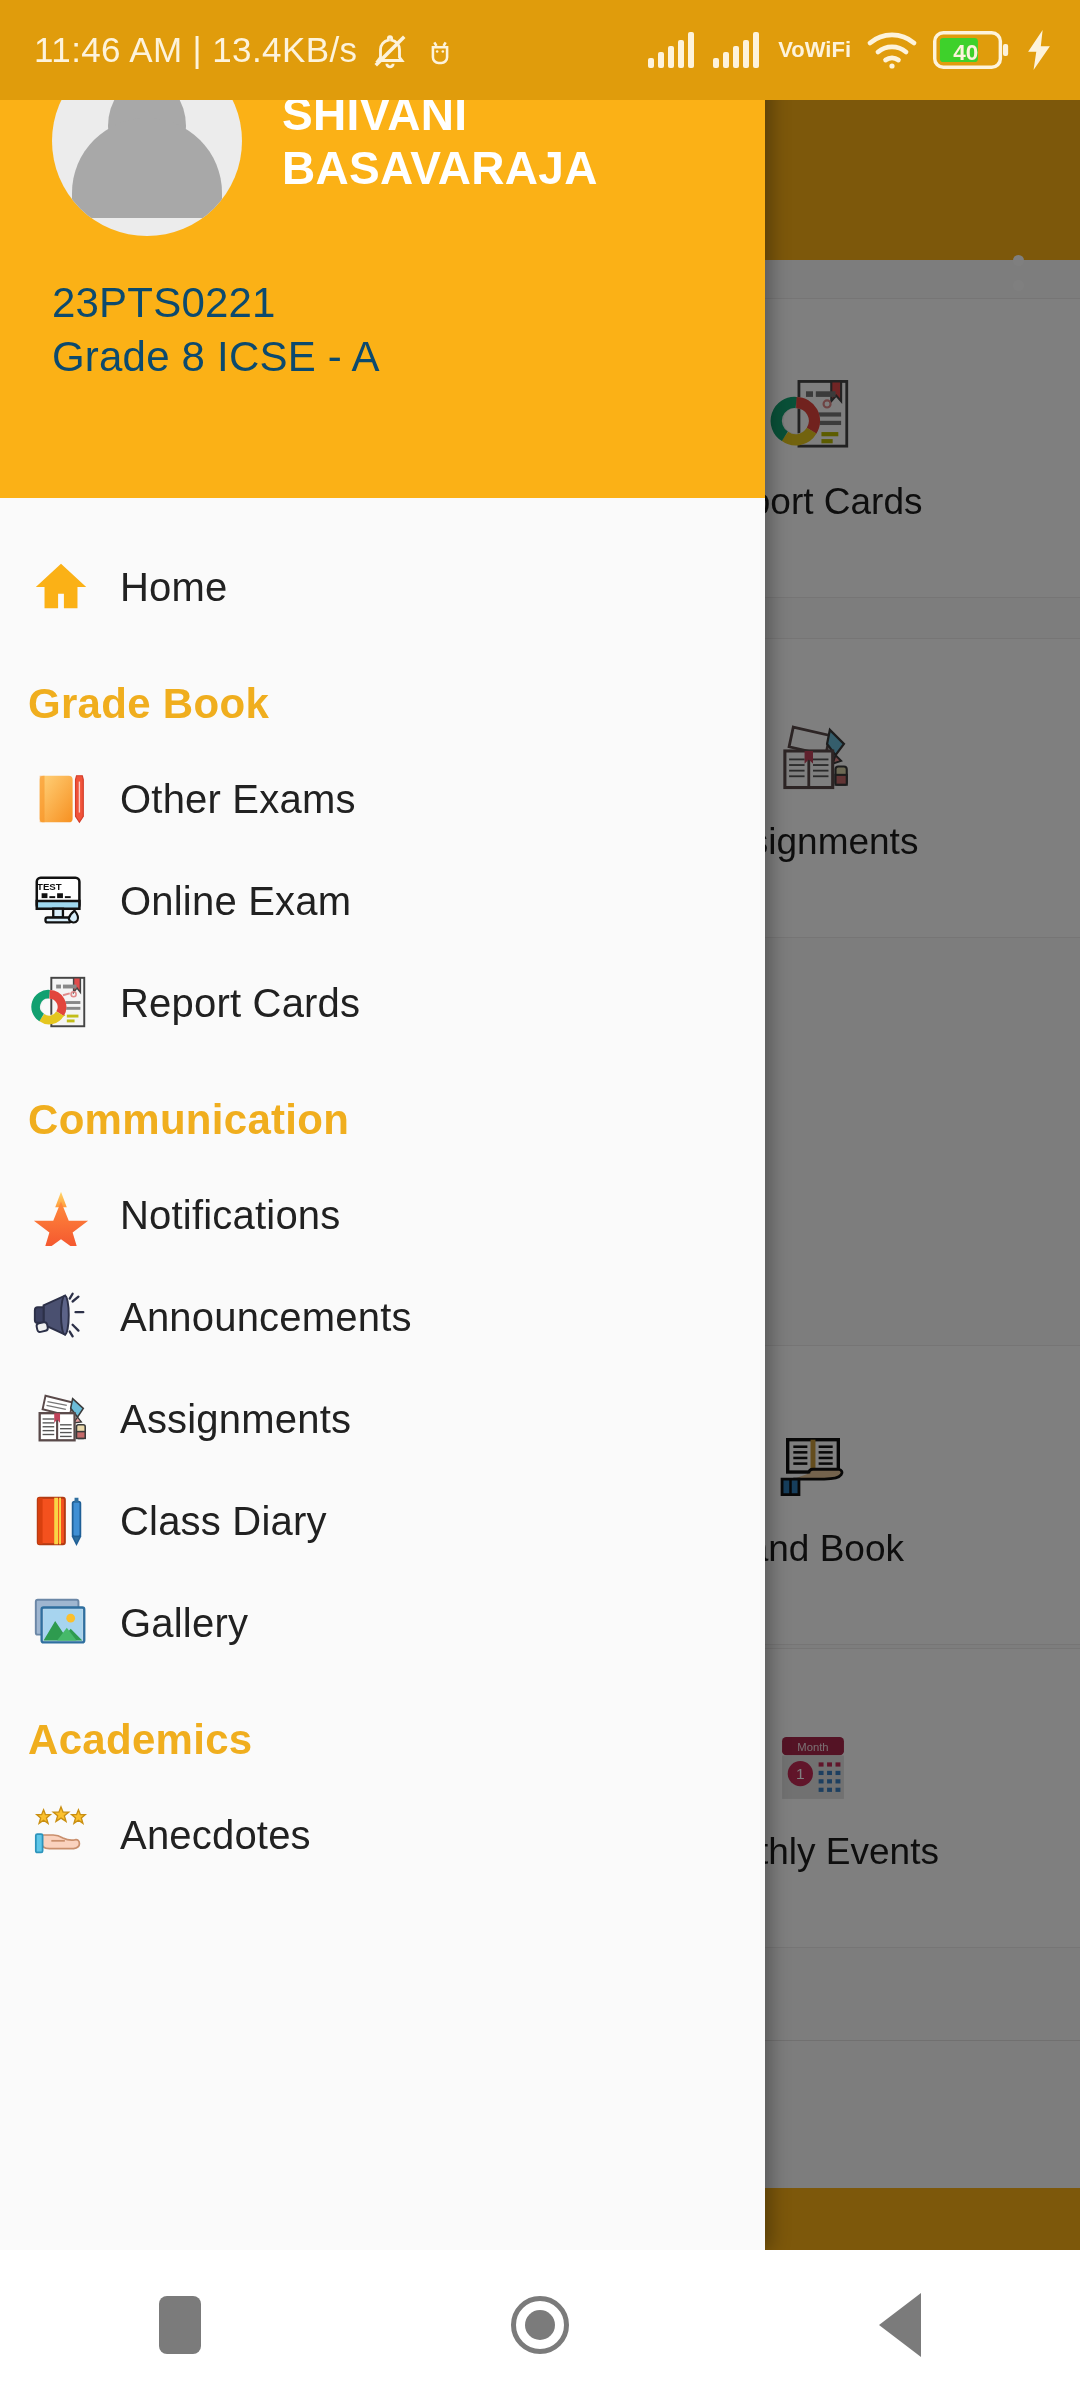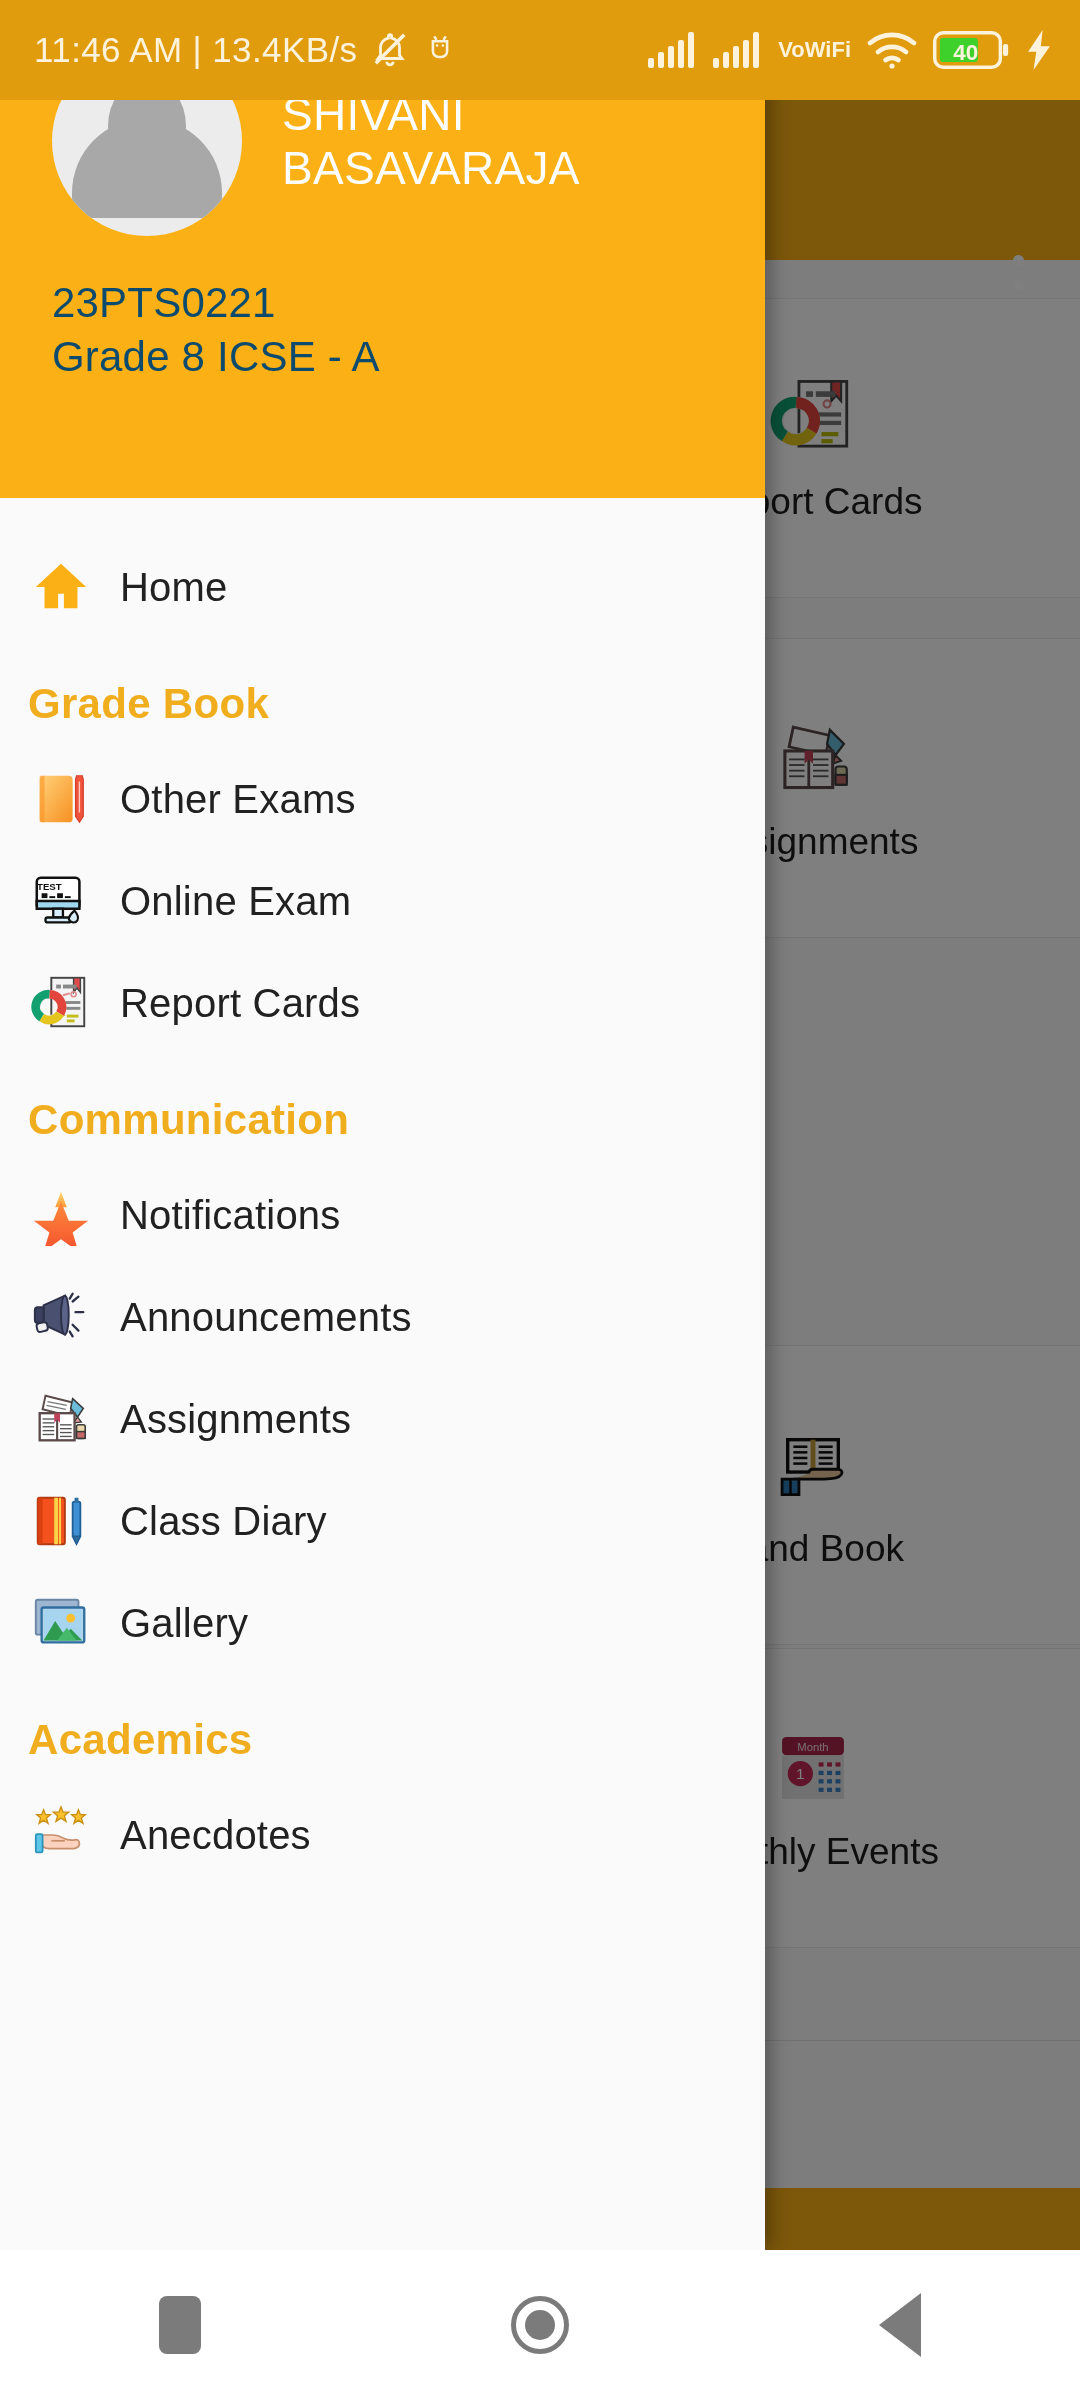--- a/index.html
+++ b/index.html
@@ -30,40 +30,40 @@
                display:flex; align-items:center; justify-content:center; }
   .bg-bottombar { position:absolute; left:0; right:0; bottom:0; height:62px; background:#FBB116; }
 
   
   .scrim { position:absolute; top:0; left:0; right:0; bottom:150px; background:rgba(0,0,0,0.50); }
 
   
   .statusbar { position:absolute; top:0; left:0; right:0; height:100px; background:#E09C0C;
                display:flex; align-items:center; justify-content:space-between;
                padding:0 26px 0 34px; z-index:40; }
-  .sb-left { display:flex; align-items:flex-start; gap:14px; }
+  .sb-left { display:flex; align-items:flex-end; gap:14px; }
   .sb-clock { color:#fdf3dc; font-size:35px; letter-spacing:0.4px; white-space:nowrap; }
   .sb-right { display:flex; align-items:center; gap:15px; }
   .sb-right svg, .sb-left svg { display:block; }
   .vowifi { display:flex; flex-direction:row; align-items:flex-start; line-height:0.98;
             color:#fdf3dc; font-size:22px; font-weight:bold; }
 
   
   .drawer { position:absolute; top:0; left:0; width:765px; bottom:150px;
             background:#fafafa; z-index:30; overflow:hidden;
             box-shadow:6px 0 18px rgba(0,0,0,0.30); }
   .drawer-head { background:#FBB116; padding:46px 52px 34px 52px; height:498px; }
   .dh-row { display:flex; align-items:center; gap:40px; }
   .avatar { width:190px; height:190px; border-radius:50%; background:#ececec;
             flex:0 0 190px; position:relative; overflow:hidden; }
   .avatar .head { position:absolute; left:50%; transform:translateX(-50%); top:34px;
                   width:78px; height:92px; border-radius:50% / 55%; background:#a8a8a8; }
   .avatar .body { position:absolute; left:50%; transform:translateX(-50%); bottom:18px;
                   width:150px; height:100px; border-radius:75px 75px 0 0; background:#a8a8a8; }
-  .dh-name { color:#ffffff; font-size:46px; line-height:1.18; font-weight:normal; letter-spacing:0.3px; }
+  .dh-name { color:#ffffff; font-size:46px; line-height:1.18; font-weight:bold; letter-spacing:0.3px; }
   .dh-sub { margin-top:40px; }
   .dh-sub div { color:#0c4a6e; font-size:42px; line-height:1.28; letter-spacing:0.2px; }
 
   .drawer-list { padding:38px 0 0 0; }
   .mi { display:flex; align-items:center; gap:26px; padding:18px 0 18px 28px; min-height:84px; }
   .mi .mi-icon { width:66px; height:66px; flex:0 0 66px; display:flex; align-items:center; justify-content:center; }
   .mi .mi-icon svg { width:62px; height:62px; display:block; }
   .mi .mi-label { font-size:40px; color:#212121; letter-spacing:0.2px; }
   .section-hd { font-size:42px; font-weight:bold; color:#F0AE1E; letter-spacing:0.3px;
                 padding:42px 0 20px 28px; }

